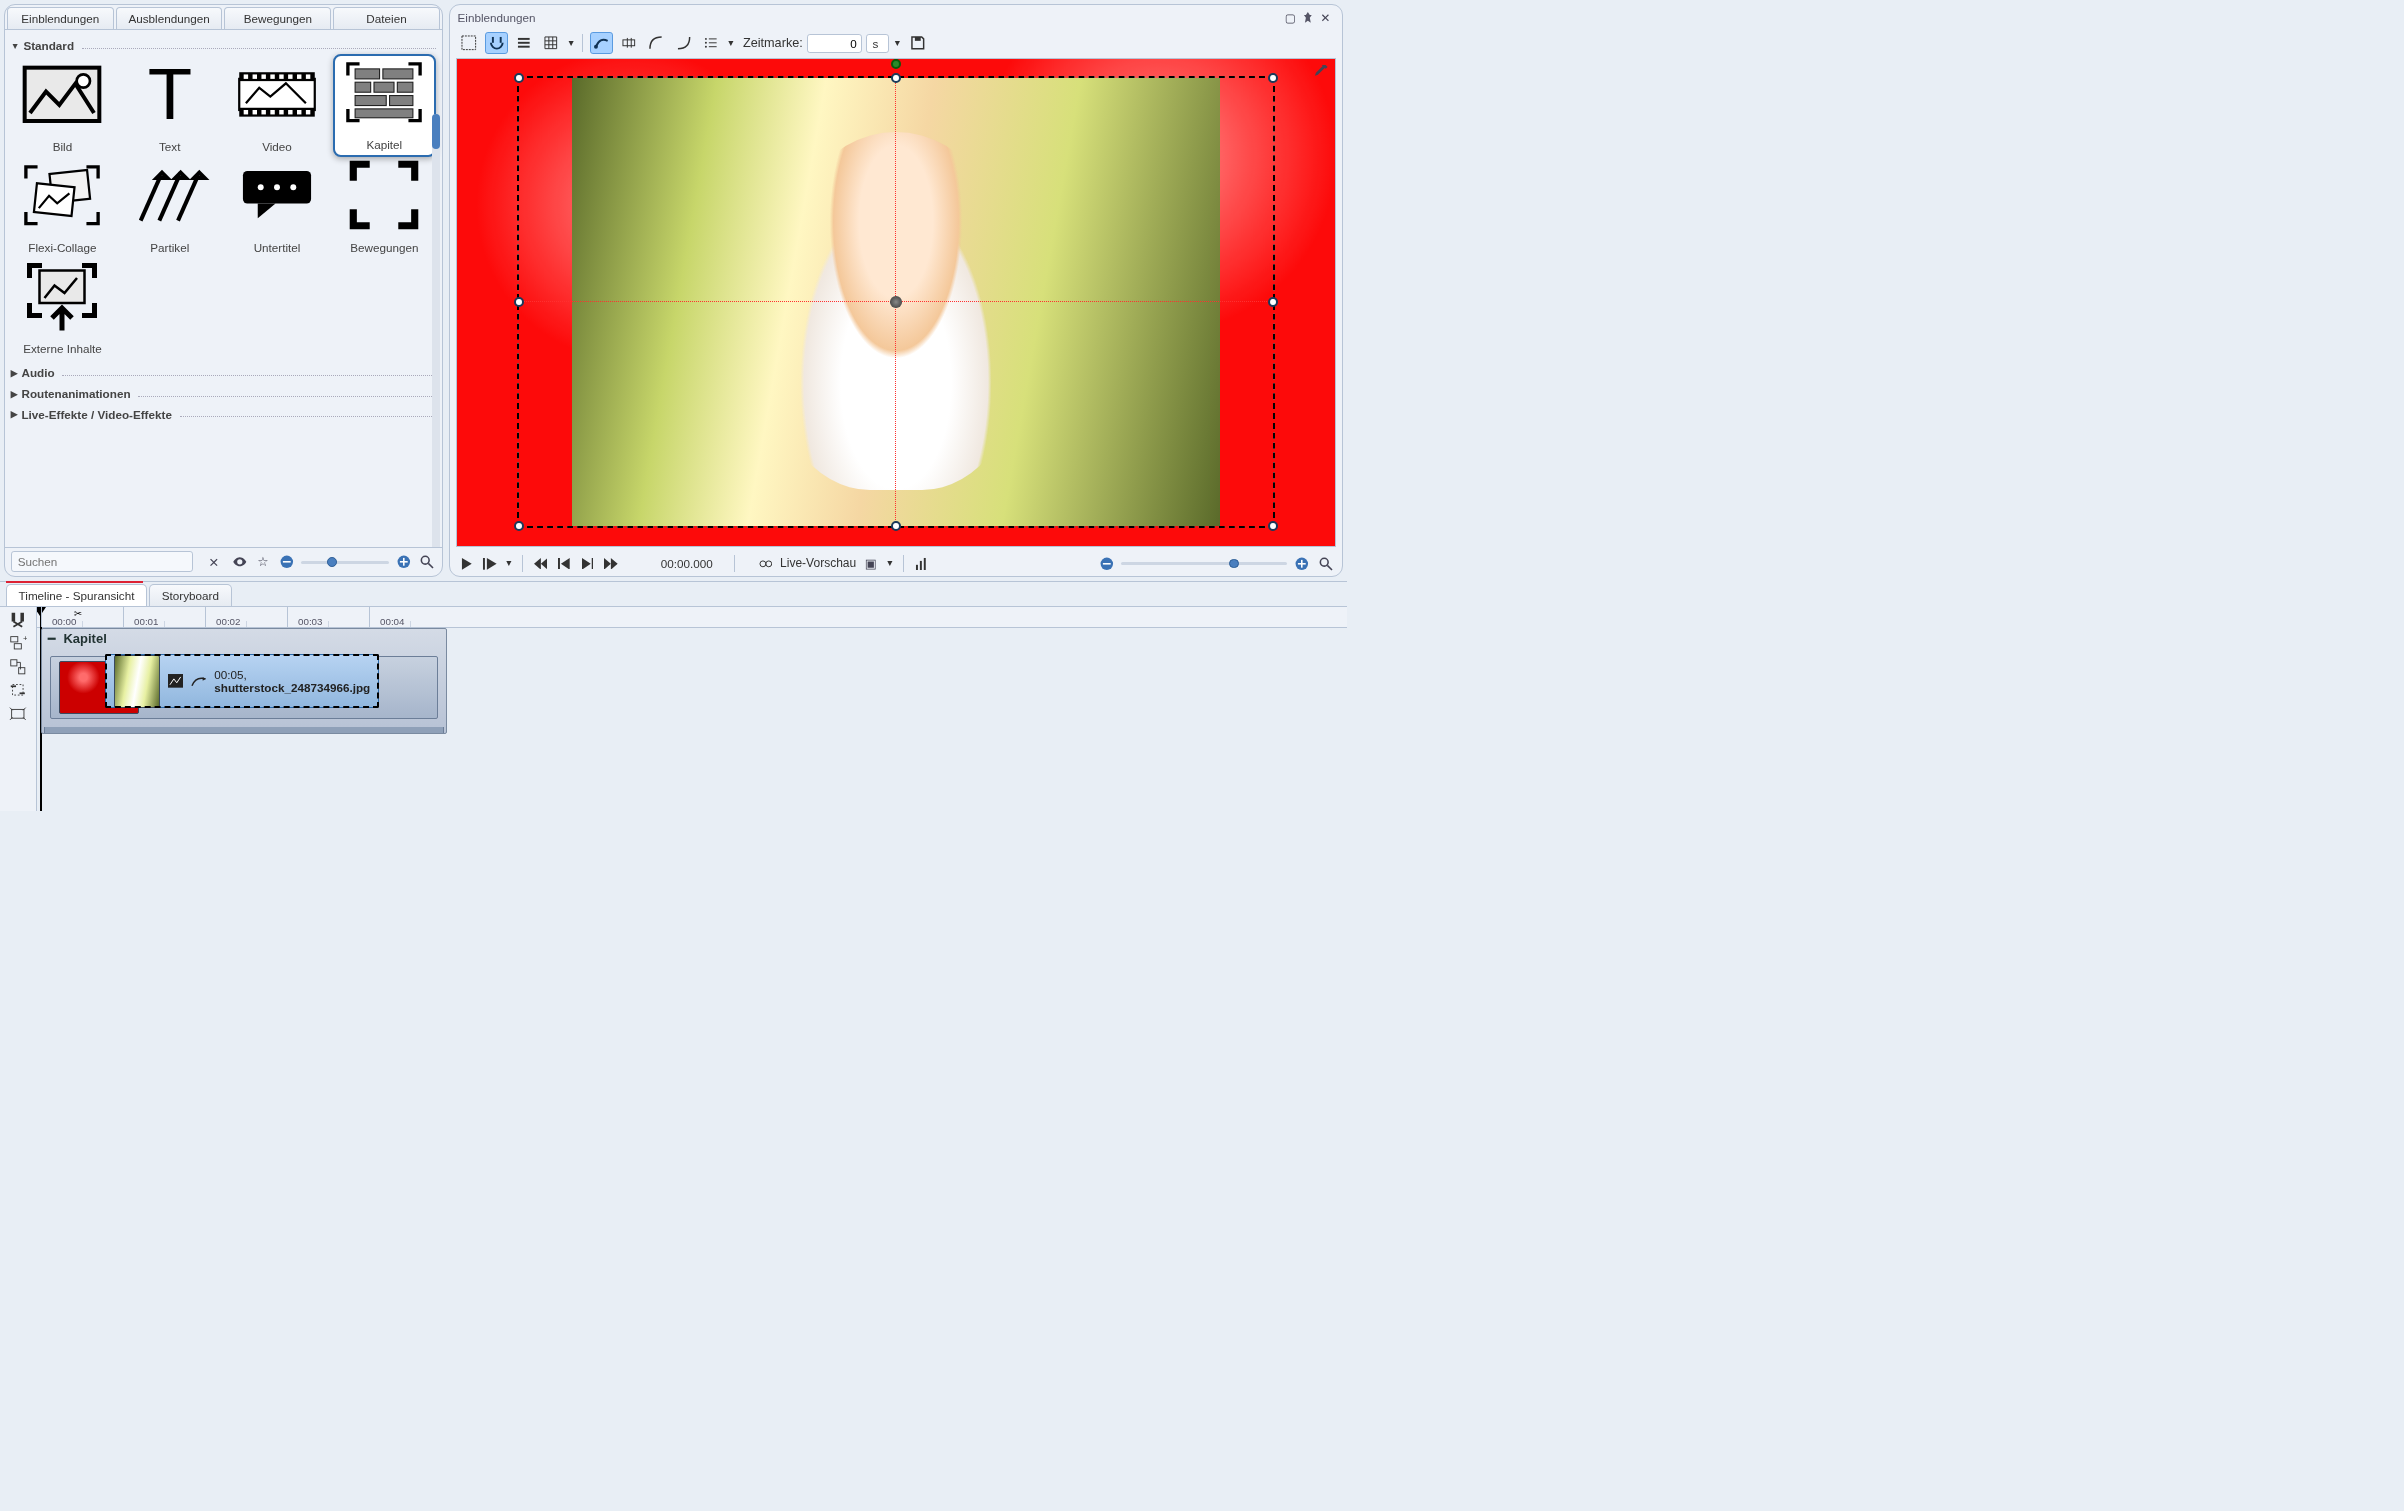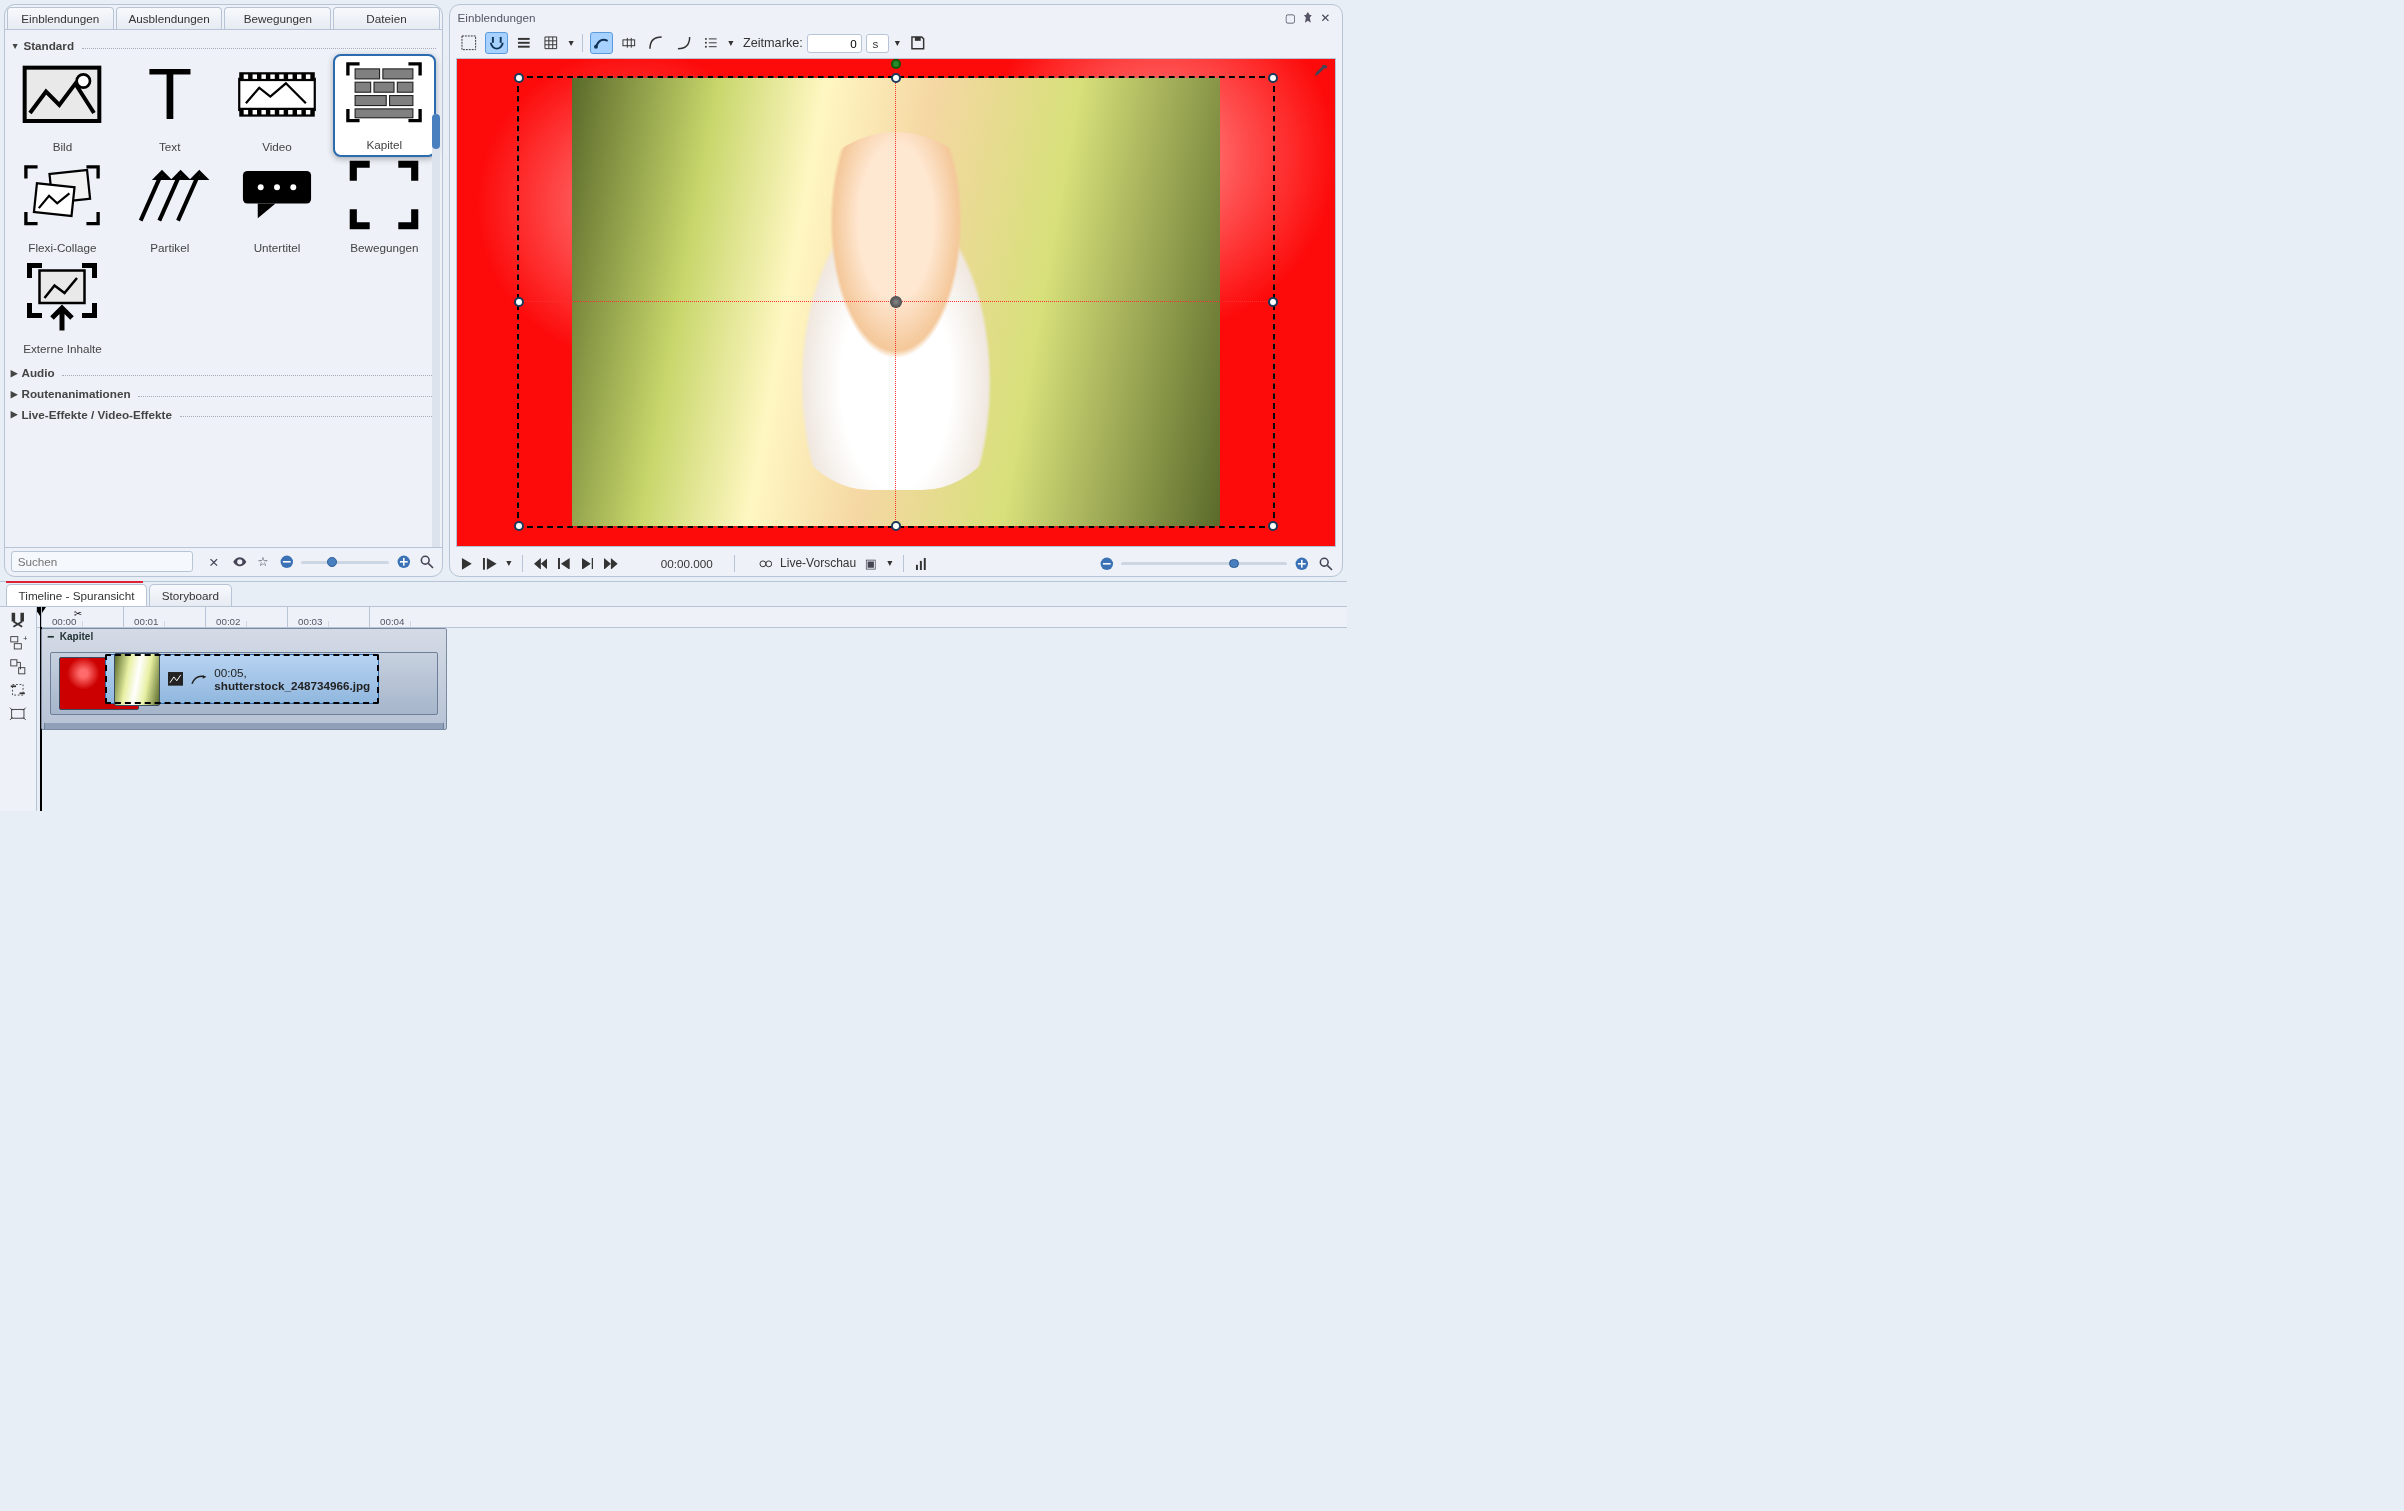--- a/index.html
+++ b/index.html
@@ -68,21 +68,21 @@
 .tl-left .ib svg { width: 17.6px; height: 17.6px; }
 .tl-main { flex: 1; overflow: hidden; }
 .ruler { height: 21.5px; background: #eef2f8; border-bottom: 1px solid #b7c4d6; position: relative; font-size: 9.8px; color: #556; }
 .ruler .tick { position: absolute; top: 0; height: 100%; border-left: 1px solid #b7c4d6; padding-left: 10px; display: flex; align-items: flex-end; }
 .ruler .sm { position: absolute; bottom: 0; height: 5.9px; border-left: 1px solid #cdd6e3; }
 .playhead { position: absolute; left: 2.9px; top: 0; width: 2px; height: 488px; background: #000; }
 .playhead::before { content: ""; position: absolute; left: -5.9px; top: 0; width: 0; height: 0; border-left: 6.8px solid transparent; border-right: 6.8px solid transparent; border-top: 9.8px solid #000; }
 .scis { position: absolute; left: 37px; top: 1px; color: #000; }
 .track-area { position: relative; width: 410px; }
 .chapter { border: 1px solid #7a8aa0; border-radius: 2px; background: linear-gradient(#d4dbe6,#b7c2d5); margin-left: 3.9px; }
-.chap-hd { padding: 2px 5.9px; font-weight: bold; font-size: 10px; color: #233; }
+.chap-hd { padding: 2px 5.9px; font-weight: bold; font-size: 13px; color: #233; }
 .clip { display: flex; align-items: center; gap: 7.8px; padding: 3.9px 7.8px; border: 1px solid #6c7e98; border-radius: 2px; margin: 8px; }
 .clip.bg { background: linear-gradient(#c7d1df,#a6b5cb); }
 .clip.sel { background: linear-gradient(#b7d3f2,#91b7de); border-color: #2b6cb0; }
 .thumb { width: 80px; height: 53px; border: 1px solid #3a4a60; border-radius: 2px; }
 .thumb.str { background: radial-gradient(circle at 30% 30%, #ff6b6b 6%, #c00 25%), radial-gradient(circle at 70% 60%, #ff8a8a 6%, #b00 25%), #a00; }
 .thumb.bb { background: linear-gradient(100deg,#5a6a2a,#e7f0a2 30%,#fff 50%,#e7f0a2 70%,#5a6a2a); }
 .clip .txt { font-size: 11.7px; color: #222; }
 .clip .txt b { font-weight: bold; }
 .mi { width: 17.6px; height: 17.6px; display: inline-flex; align-items: center; justify-content: center; }
 .scrollbar-v { position: absolute; right: 2px; top: 84px; width: 7.8px; height: 456px; background: #dde3ec; border-radius: 3.9px; }

